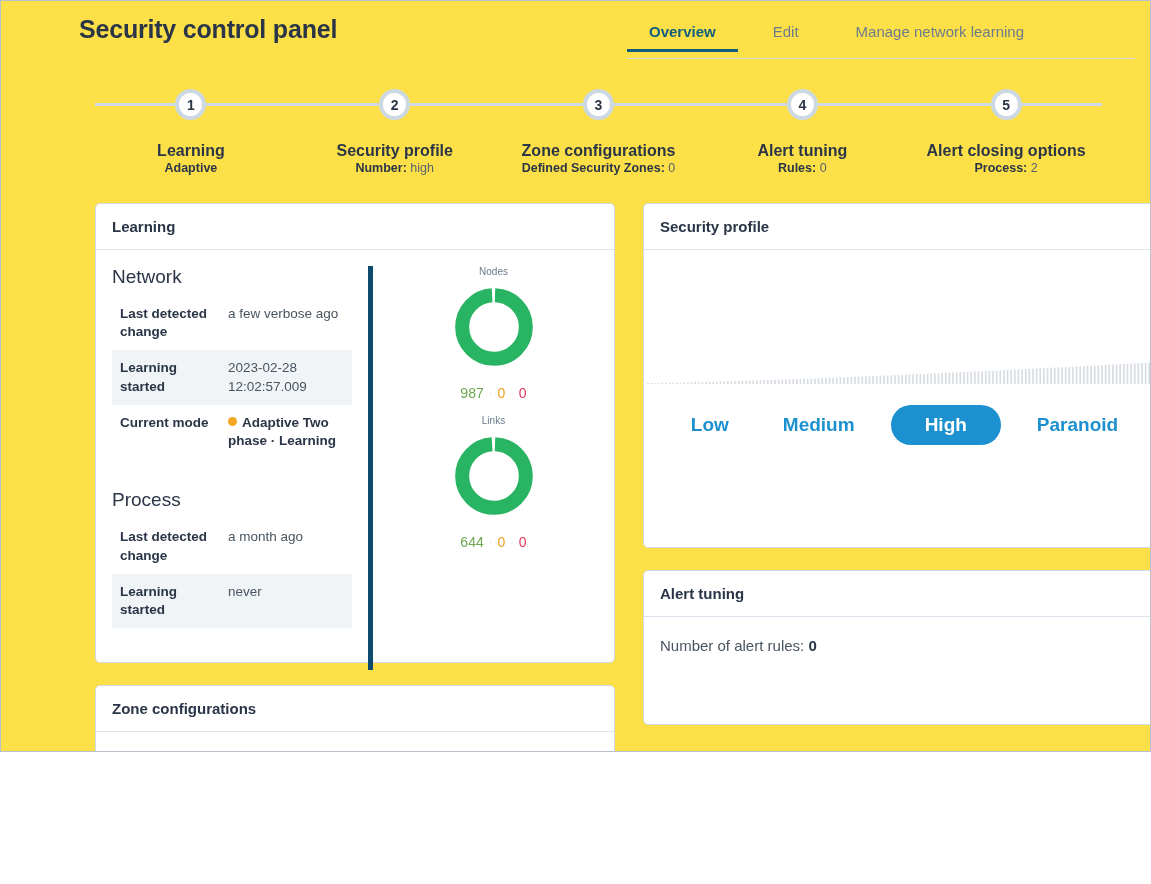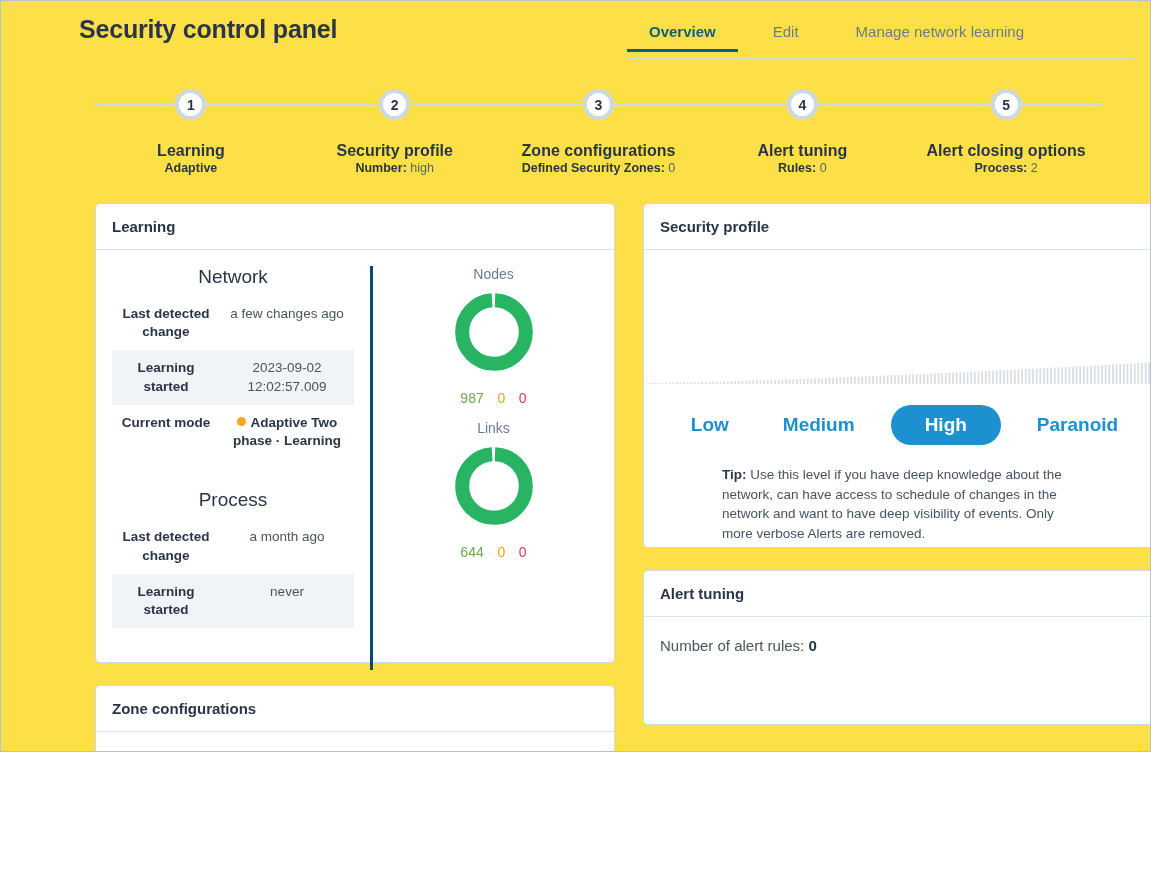--- a/index.html
+++ b/index.html
@@ -150,22 +150,21 @@
 
   
   .learning-body {
     display: flex;
     padding: 16px 0 0 0;
     height: 420px;
   }
   .learning-left {
     width: 277px;
     padding: 0 16px 0 16px;
-    border-right: 3px solid #0c4a6e;
-    text-align: center;
+    border-right: 5px solid #0c4a6e;
   }
   .section-title {
     font-size: 19px;
     color: #2a3547;
     margin: 0 0 8px 0;
     font-weight: normal;
   }
   .section-title.second { margin-top: 30px; }
 
   table.kv {
@@ -196,21 +195,21 @@
   .mode-val { font-weight: bold; color: #2a3547; }
 
   
   .donuts {
     flex: 1;
     padding-top: 0;
     text-align: center;
   }
   .donut-block { position: relative; }
   .donut-label {
-    font-size: 14px;
+    font-size: 10px;
     color: #6b7b8d;
     margin-bottom: 8px;
   }
   .donut {
     width: 84px;
     height: 84px;
     margin: 0 auto;
   }
   .donut-vals {
     margin-top: 12px;
@@ -337,25 +336,25 @@
 
         <div class="card card-learning">
           <div class="card-head">Learning</div>
           <div class="card-body learning-body">
             <div class="learning-left">
               <h3 class="section-title">Network</h3>
               <table class="kv">
                 <tbody>
                     <tr>
                   <td class="k">Last detected change</td>
-                  <td class="v">a few changes ago</td>
+                  <td class="v">a few verbose ago</td>
                 </tr>
                 <tr class="striped">
                   <td class="k">Learning started</td>
-                  <td class="v">2023-09-02 12:02:57.009</td>
+                  <td class="v">2023-02-28 12:02:57.009</td>
                 </tr>
                 <tr>
                   <td class="k">Current mode</td>
                   <td class="v"><span class="dot-orange"></span><span class="mode-val">Adaptive Two phase · Learning</span></td>
                 </tr>
               </tbody>
                 </table>
 
               <h3 class="section-title second">Process</h3>
               <table class="kv">
@@ -720,23 +719,20 @@
                 </g>
             </svg>
 
             <div class="levels">
               <button class="level-btn">Low</button>
               <button class="level-btn">Medium</button>
               <button class="level-btn active">High</button>
               <button class="level-btn">Paranoid</button>
             </div>
 
-            <div class="tip">
-              <b>Tip:</b><span> Use this level if you have deep knowledge about the network, can have access to schedule of changes in the network and want to have deep visibility of events. Only more verbose Alerts are removed.</span>
-            </div>
           </div>
         </div>
 
         <div class="card card-alert">
           <div class="card-head">Alert tuning</div>
           <div class="card-body simple-body">
             <span>Number of alert rules:</span>
             <b>0</b>
           </div>
         </div>

